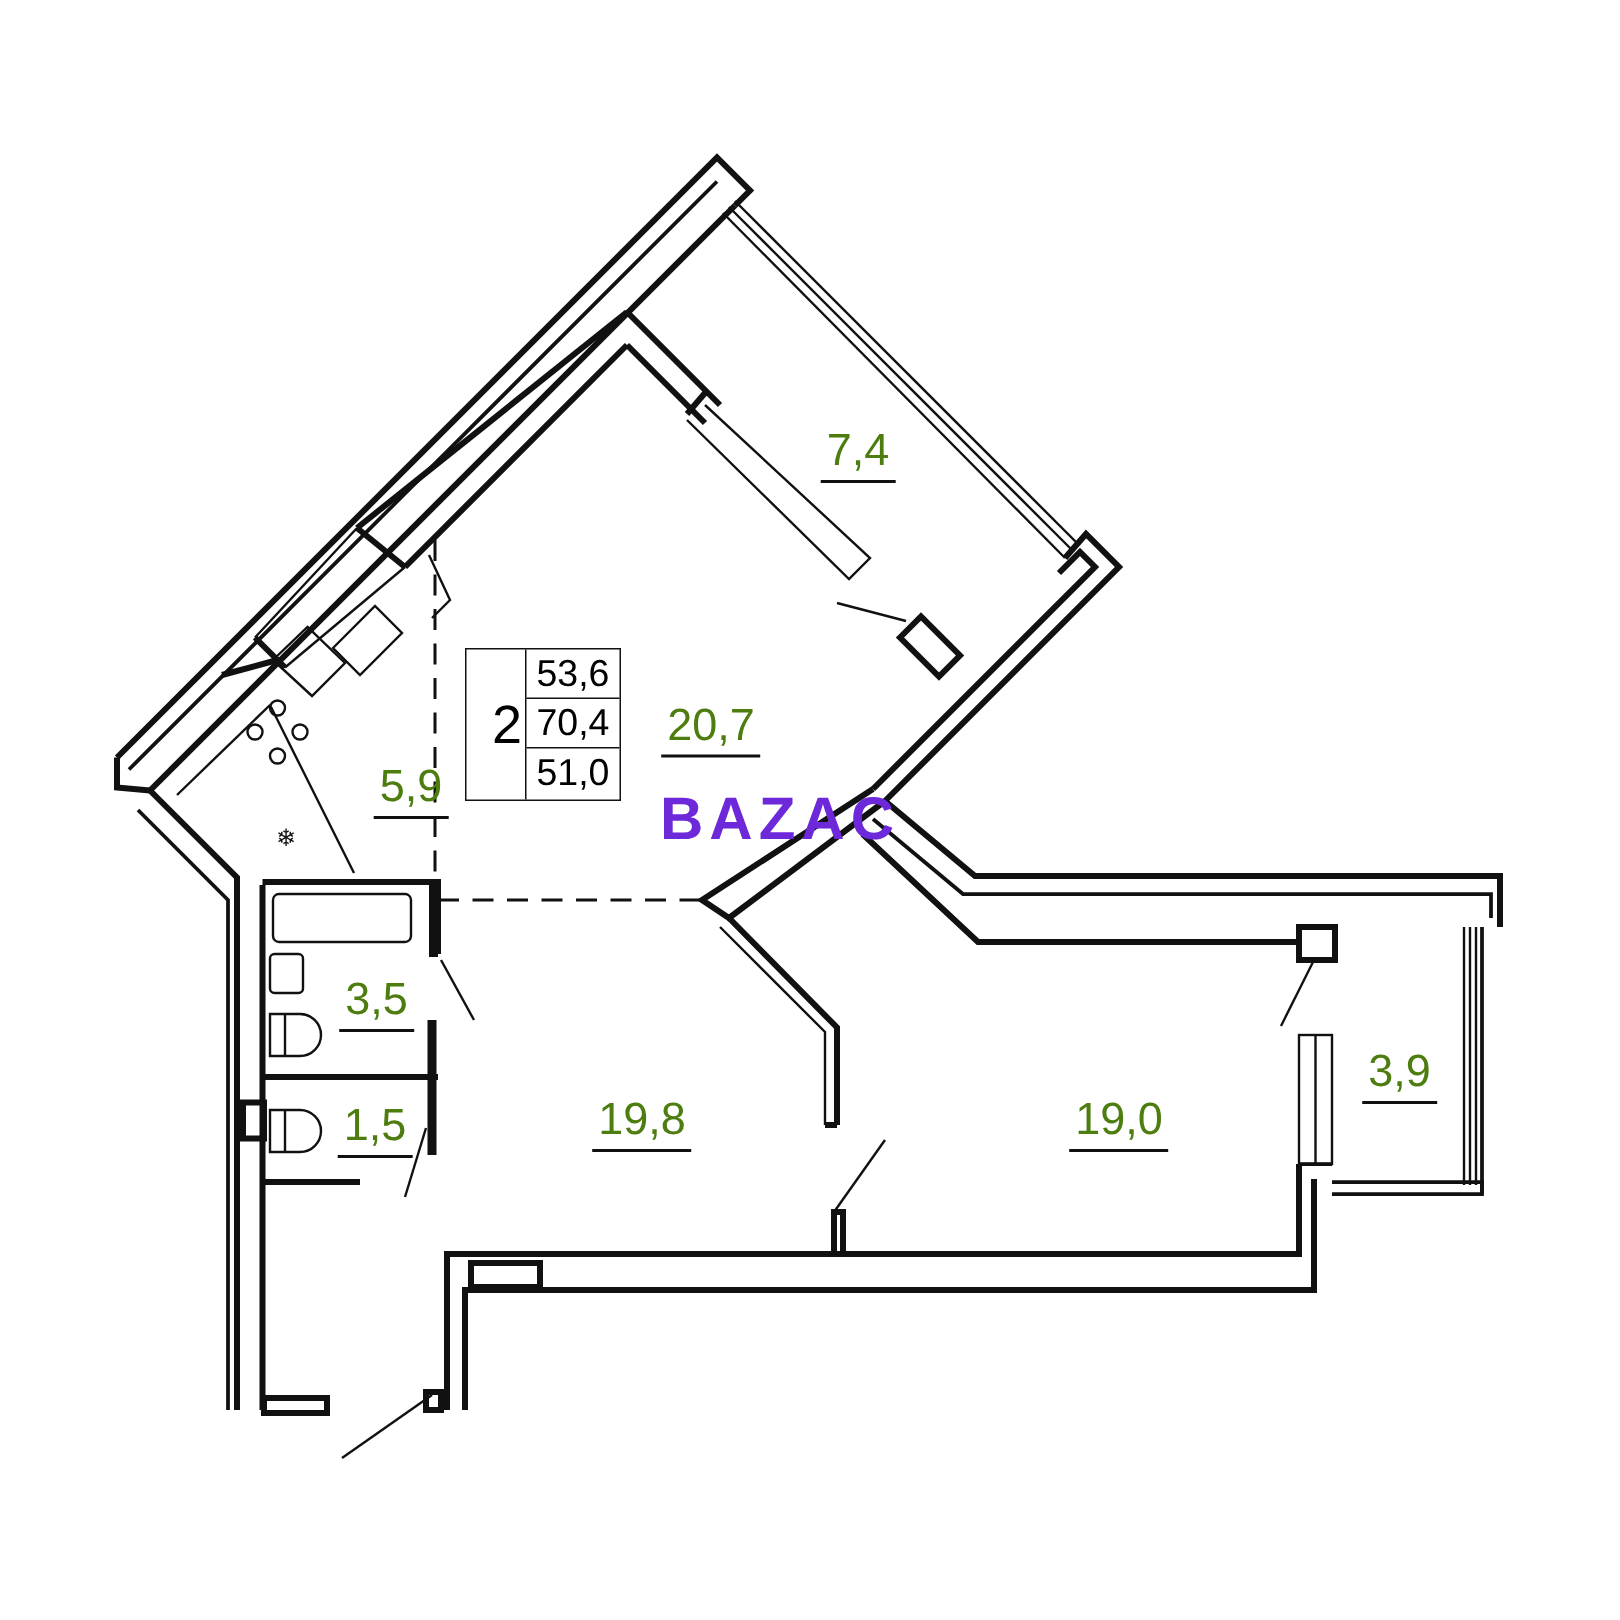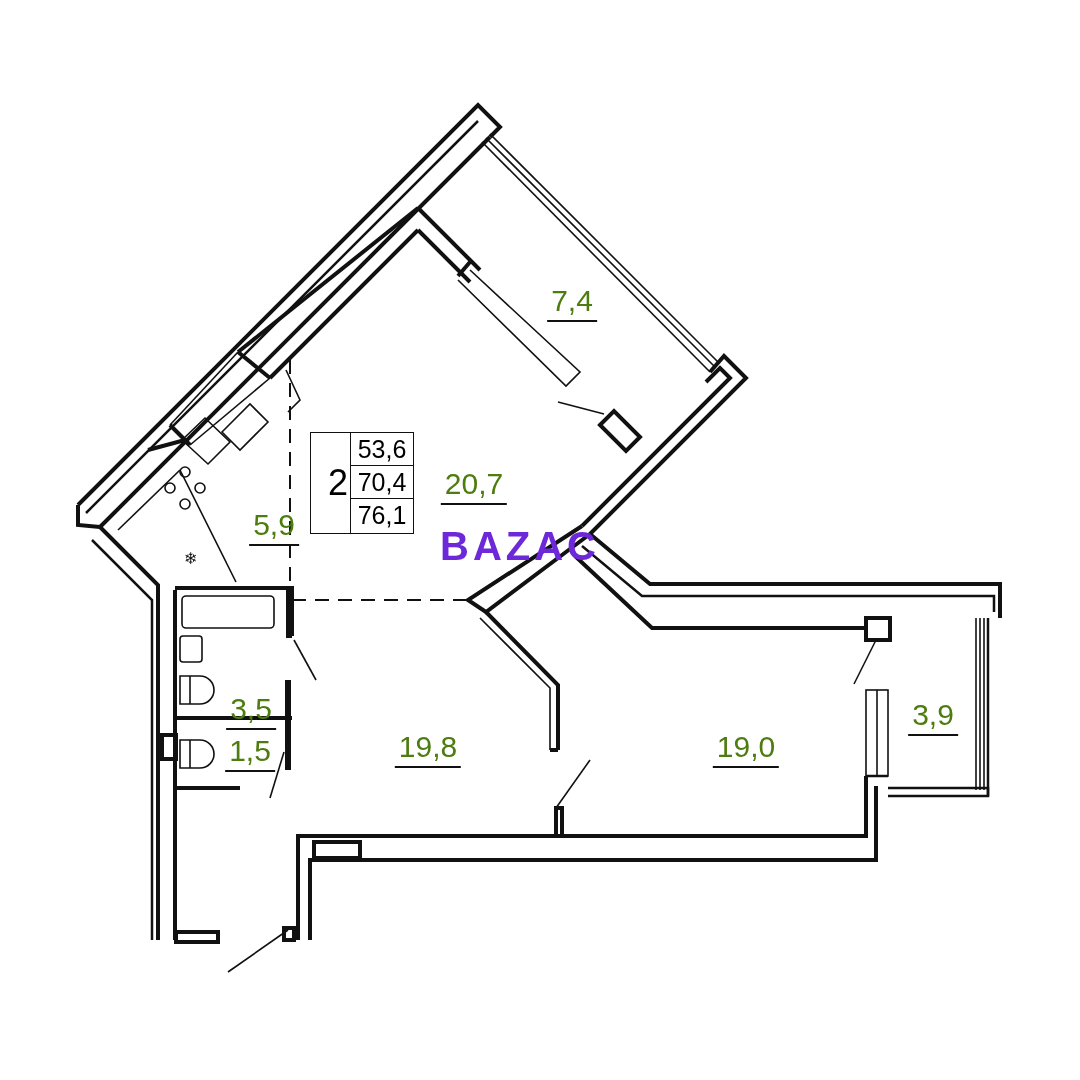--- a/index.html
+++ b/index.html
@@ -128,23 +128,23 @@
   <line class="dash" x1="290" y1="360" x2="290" y2="588"></line>
   <line class="dash" x1="292" y1="600" x2="468" y2="600"></line>
 </svg>
 
 <div class="wm">BAZAC</div>
 
 <div class="summary">
   <div class="rooms">2</div>
   <div class="cell c0">53,6</div>
   <div class="cell c1">70,4</div>
-  <div class="cell c2">76,1</div>
+  <div class="cell c2">51,0</div>
 </div>
 
 <div class="lbl" style="left:572px;top:286px;">7,4</div>
 <div class="lbl" style="left:474px;top:432px;margin-top:37px;">20,7</div>
 <div class="lbl" style="left:246px;top:510px;margin-left:28px;">5,9</div>
-<div class="lbl" style="left:251px;top:652px;margin-top:42px;">3,5</div>
+<div class="lbl" style="left:251px;top:652px;">3,5</div>
 <div class="lbl" style="left:250px;top:736px;">1,5</div>
 <div class="lbl" style="left:428px;top:732px;">19,8</div>
 <div class="lbl" style="left:746px;top:732px;">19,0</div>
 <div class="lbl" style="left:933px;top:700px;">3,9</div>
 
 </body></html>

